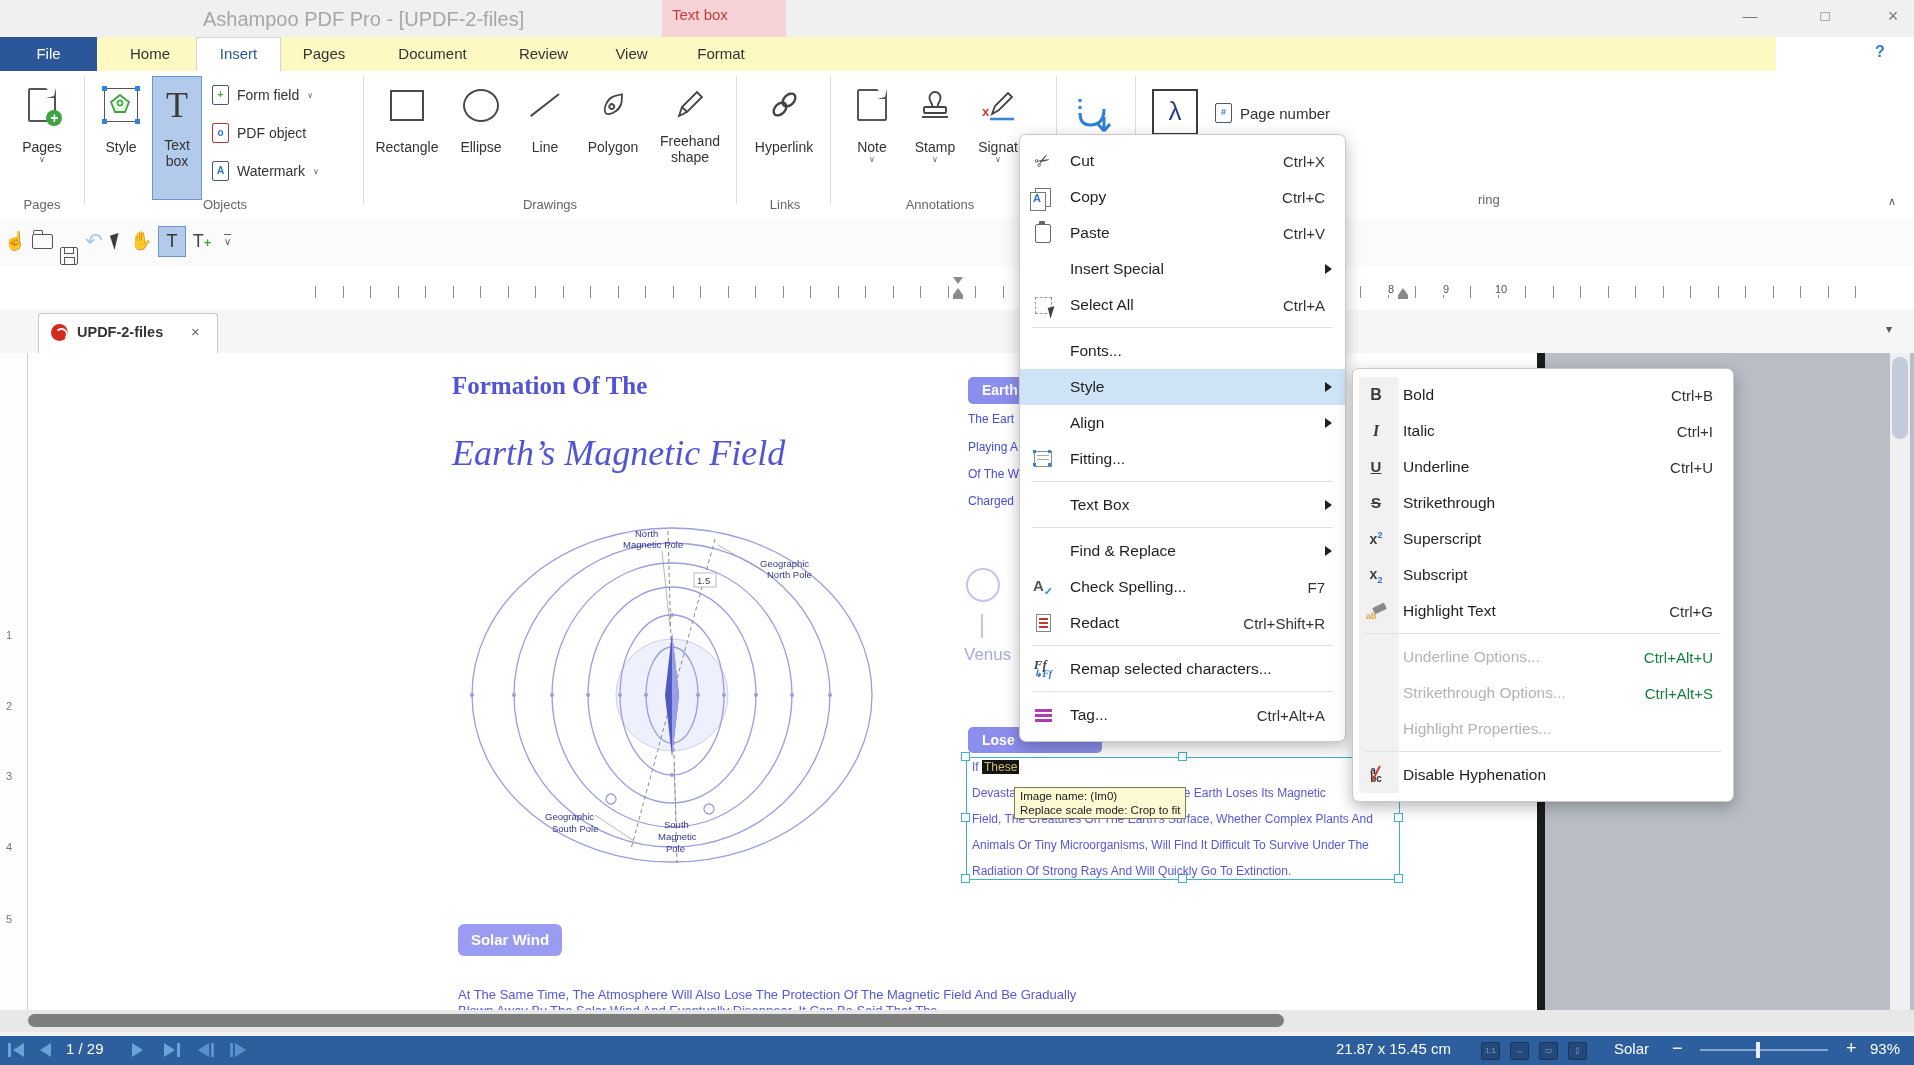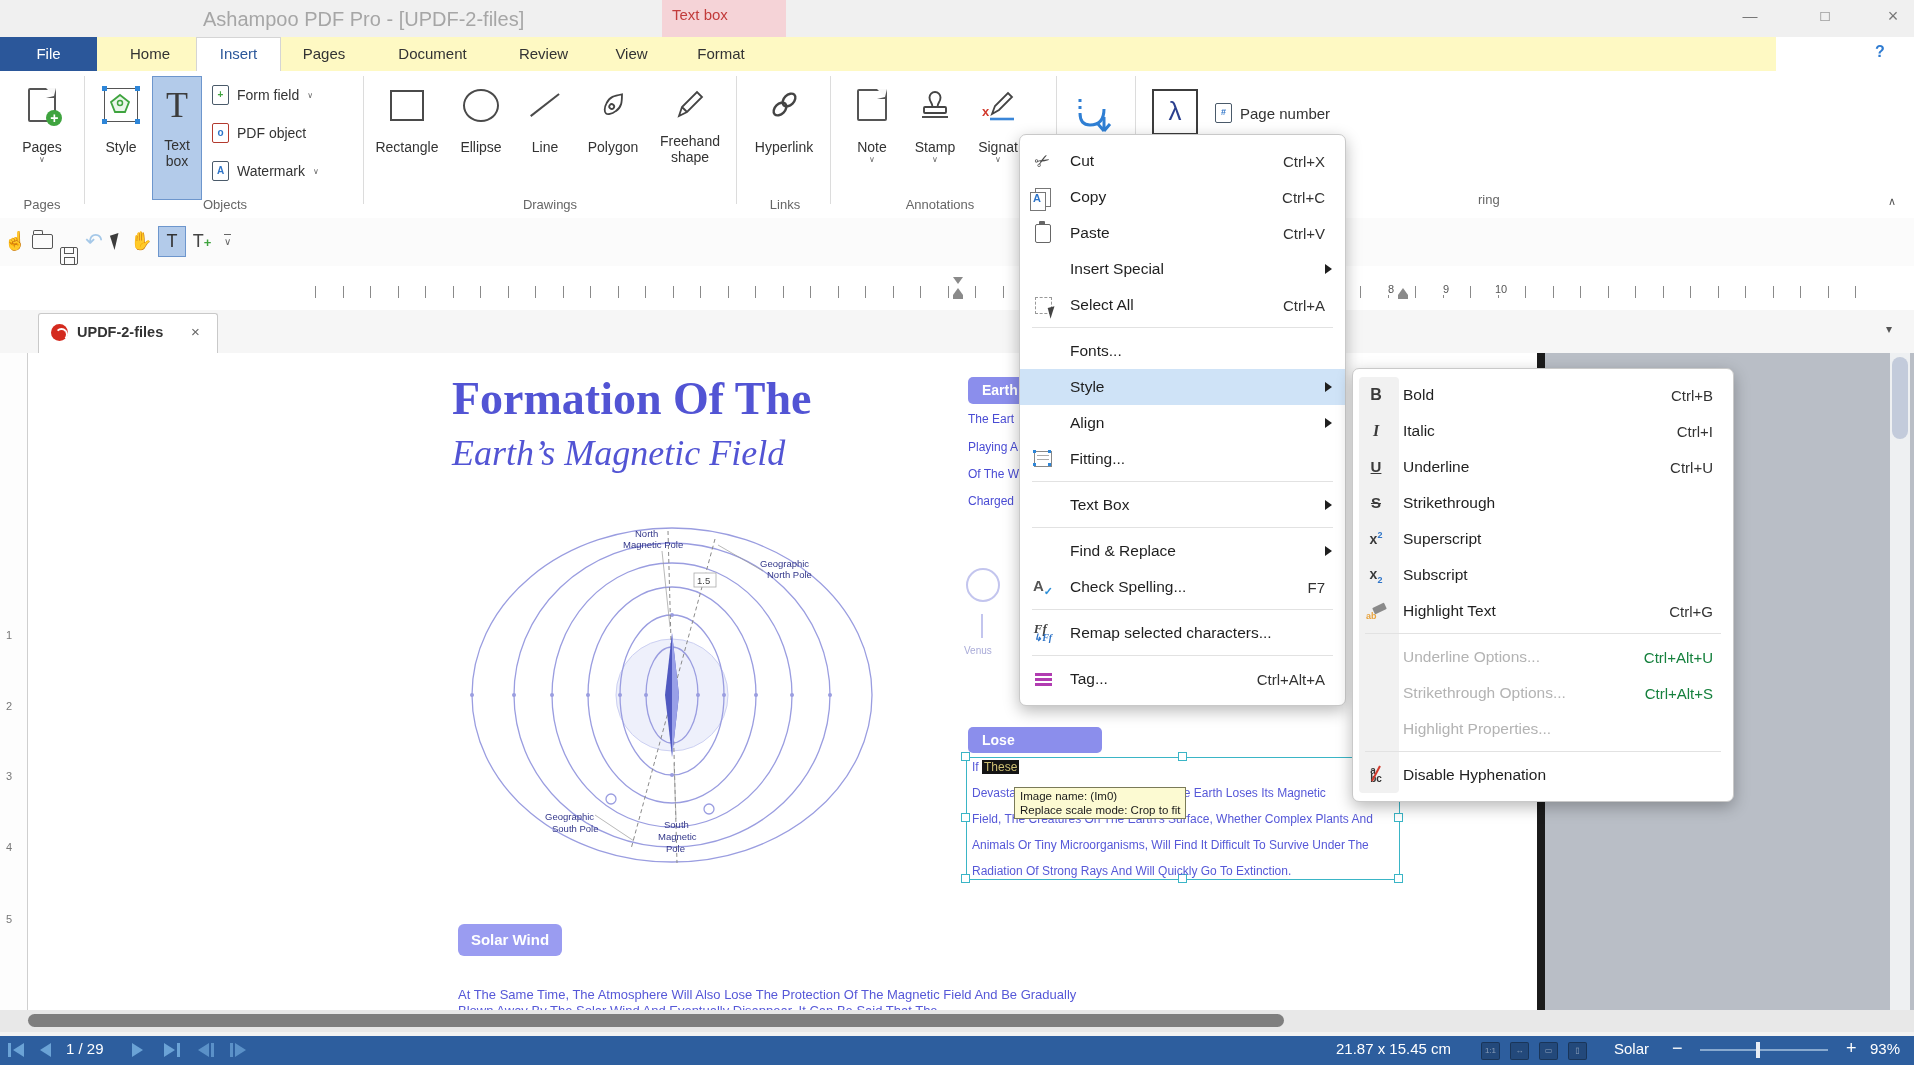--- a/index.html
+++ b/index.html
@@ -66,21 +66,21 @@
   .tab-title{left:38px;top:10px;position:absolute;font-size:14.5px;font-weight:bold;color:#333;}
   .tab-x{left:152px;top:9px;position:absolute;font-size:15px;color:#666;}
   
   .docarea{left:0;top:353px;width:1914px;height:657px;background:#b9bec6;}
   .vruler{left:0;top:353px;width:27px;height:657px;background:#fdfdfd;border-right:1px solid #cfcfcf;}
   .vnum{left:6px;font-size:11px;color:#777;}
   .page{left:28px;top:353px;width:1509px;height:657px;background:#fff;}
   .pagedivider{left:1537px;top:353px;width:8px;height:657px;background:#1b1b1b;}
   .vscroll{left:1890px;top:353px;width:20px;height:657px;background:#eef0f2;}
   .vthumb{left:1892px;top:357px;width:16px;height:82px;background:#c3cbdb;border-radius:8px;}
-  .h1{font-family:"Liberation Serif",serif;font-weight:bold;font-size:46px;color:#5254d4;}
+  .h1{font-family:"Liberation Serif",serif;font-weight:bold;font-size:25px;color:#5254d4;}
   .h2{font-family:"Liberation Serif",serif;font-style:italic;font-size:36px;color:#5254d4;}
   .chip{background:#8b8eec;border-radius:5px;color:#fff;font-weight:bold;overflow:hidden;white-space:nowrap;}
   .bluetext{color:#4a4cd4;font-size:12px;white-space:nowrap;}
   .para{color:#5658d8;font-size:12px;white-space:nowrap;}
   .hl-black{background:#141414;color:#cdbf72;padding:0 2px;}
   .selbox{border:1px solid #3ab5c6;}
   .handle{width:7px;height:7px;background:#fff;border:1px solid #3ab5c6;}
   .tooltip{background:#fcfad2;border:1px solid #7a7a58;font-size:11.5px;line-height:14px;color:#1a1a1a;padding:1px 5px;white-space:nowrap;}
   .venus-circle{width:30px;height:30px;border:2px solid #c3c5ee;border-radius:50%;}
   
@@ -441,21 +441,21 @@
     </g>
   </svg>
 
   <div class="ab chip" style="left:968px;top:377px;width:150px;height:27px;line-height:27px;padding-left:14px;font-size:14px;">Earth</div>
   <div class="ab bluetext" style="left:968px;top:412px;">The Eart</div>
   <div class="ab bluetext" style="left:968px;top:440px;">Playing A</div>
   <div class="ab bluetext" style="left:968px;top:467px;">Of The W</div>
   <div class="ab bluetext" style="left:968px;top:494px;">Charged</div>
   <div class="ab venus-circle" style="left:966px;top:568px;"></div>
   <div class="ab" style="left:981px;top:614px;width:2px;height:24px;background:#c3c5ee;"></div>
-  <div class="ab" style="left:964px;top:645px;font-size:10px;color:#a9abd8;">Venus</div>
+  <div class="ab" style="left:964px;top:645px;font-size:17px;color:#a9abd8;">Venus</div>
   <div class="ab chip" style="left:968px;top:727px;width:120px;height:26px;line-height:26px;padding-left:14px;font-size:14px;">Lose</div>
 
   <div class="ab selbox" style="left:966px;top:757px;width:432px;height:121px;"></div>
   <div class="ab handle" style="left:961px;top:752px;"></div>
   <div class="ab handle" style="left:1178px;top:752px;"></div>
   <div class="ab handle" style="left:1394px;top:752px;"></div>
   <div class="ab handle" style="left:961px;top:813px;"></div>
   <div class="ab handle" style="left:1394px;top:813px;"></div>
   <div class="ab handle" style="left:961px;top:874px;"></div>
   <div class="ab handle" style="left:1178px;top:874px;"></div>
@@ -580,20 +580,27 @@
         <span class="ml">Find &amp; Replace</span>
         <span class="marr"></span>
       </div>
     <div class="mi">
         <span class="mic">
           <span class="g-spell"></span>
         </span>
         <span class="ml">Check Spelling...</span>
         <span class="msc">F7</span>
       </div>
+    <div class="mi">
+        <span class="mic">
+          <span class="g-redact"></span>
+        </span>
+        <span class="ml">Redact</span>
+        <span class="msc">Ctrl+Shift+R</span>
+      </div>
     <div class="msep"></div>
     <div class="mi">
         <span class="mic">
           <span class="g-remap"></span>
         </span>
         <span class="ml">Remap selected characters...</span>
       </div>
     <div class="msep"></div>
     <div class="mi">
         <span class="mic">

